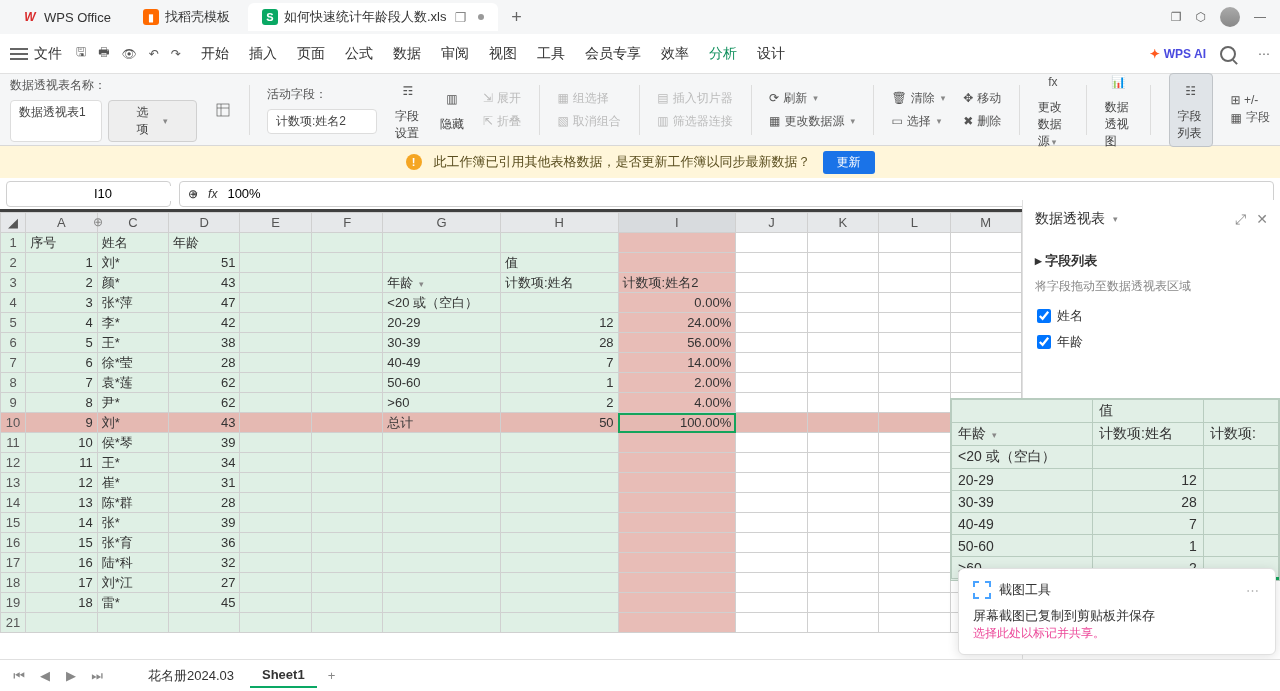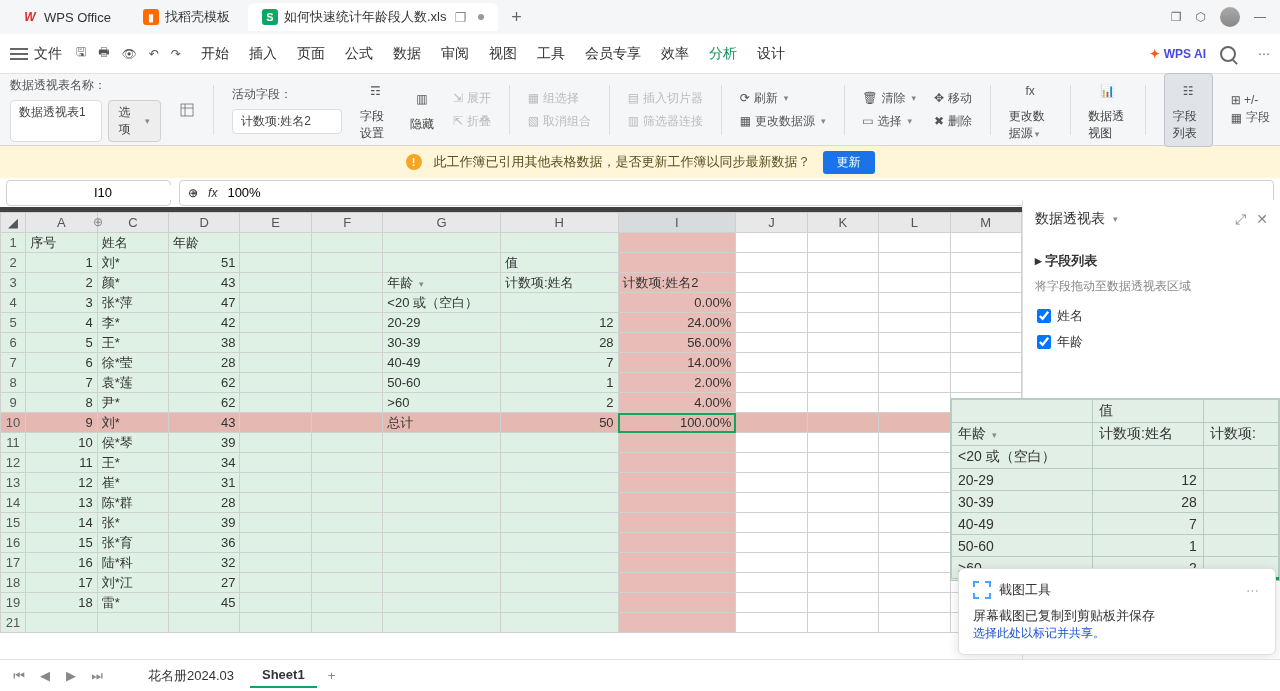--- a/index.html
+++ b/index.html
@@ -36,30 +36,30 @@
 
 .ribbon { height:72px; background:#f5f6f7; border-bottom:1px solid #d8d8d8; display:flex; align-items:center; padding:0 10px; gap:18px; font-size:12px; color:#444; }
 .rb-group { display:flex; flex-direction:column; gap:6px; }
 .rb-label { color:#555; }
 .rb-col { display:flex; flex-direction:column; align-items:center; gap:4px; }
 .rb-icon { width:26px; height:26px; display:flex; align-items:center; justify-content:center; color:#555; }
 .rb-item { display:flex; align-items:center; gap:4px; color:#555; white-space:nowrap; }
 .rb-item.disabled { color:#bbb; }
 .rb-divider { width:1px; height:50px; background:#ddd; }
 .rb-input { background:#fff; border:1px solid #ddd; border-radius:4px; padding:3px 8px; width:100px; }
-.rb-tog { background:#eee; border:1px solid #d0d0d0; border-radius:4px; padding:3px 10px; display:flex; align-items:center; gap:4px; }
+.rb-tog { background:#eee; border:1px solid #d0d0d0; border-radius:4px; padding:3px 28px; display:flex; align-items:center; gap:4px; }
 .rb-tog.active { background:#e0e4e8; border-color:#c0c4c8; }
 
 
 .notice { height:32px; background:#fff6da; display:flex; align-items:center; justify-content:center; gap:12px; font-size:13px; color:#5a4e1f; }
 .warn-ico { width:16px; height:16px; background:#f5a623; border-radius:50%; color:#fff; display:flex; align-items:center; justify-content:center; font-size:11px; font-weight:bold; }
 .update-btn { background:#1a73e8; color:#fff; padding:3px 14px; border-radius:3px; font-size:12px; }
 
 
-.formula-row { height:34px; display:flex; align-items:center; gap:8px; padding:12px 6px; border-bottom:5px solid #404040; }
+.formula-row { height:34px; display:flex; align-items:center; gap:8px; padding:12px 6px; border-bottom:3px solid #404040; }
 .name-box { width:165px; height:26px; border:1px solid #d0d0d0; border-radius:4px; display:flex; align-items:center; padding:0 8px; }
 .name-box input { border:none; outline:none; flex:1; text-align:center; font-size:13px; }
 .fx-box { flex:1; height:26px; border:1px solid #d0d0d0; border-radius:4px; display:flex; align-items:center; padding:0 8px; gap:10px; }
 .fx-box input { border:none; outline:none; flex:1; font-size:13px; }
 
 
 .grid-wrap { position:absolute; top:212px; left:0; right:258px; bottom:32px; overflow:hidden; }
 table.grid { border-collapse:collapse; width:100%; table-layout:fixed; }
 .grid th, .grid td { border:1px solid #d0d0d0; height:20px; font-size:13px; padding:0 4px; white-space:nowrap; overflow:hidden; }
 .grid thead th { background:#e6e8ea; color:#555; font-weight:normal; text-align:center; height:20px; }
@@ -87,21 +87,21 @@
 .mini-pivot table { border-collapse:collapse; width:100%; }
 .mini-pivot td { border:1px solid #b8ccbf; padding:2px 6px; height:22px; }
 .mini-pivot .num { text-align:right; }
 .mini-pivot .bottom-line { border-bottom:3px solid #14a45c; }
 
 
 .toast { position:absolute; right:4px; bottom:36px; width:318px; background:#fff; border:1px solid #e0e0e0; border-radius:6px; box-shadow:0 2px 12px rgba(0,0,0,.12); padding:12px 14px; font-size:13px; }
 .toast-head { display:flex; align-items:center; gap:8px; margin-bottom:8px; }
 .toast-ico { width:18px; height:18px; border:2px dashed #4aa3ff; }
 .toast-more { margin-left:auto; color:#aaa; letter-spacing:2px; }
-.toast-sub { color:#1d4ed8; font-size:12px; }
+.toast-sub { color:#ec4899; font-size:12px; }
 
 
 .footer { position:absolute; bottom:0; left:0; right:0; height:32px; border-top:1px solid #e0e0e0; display:flex; align-items:center; gap:4px; padding:0 8px; background:#fff; font-size:13px; }
 .footer .nav-btn { width:22px; height:22px; display:flex; align-items:center; justify-content:center; color:#888; }
 .footer .sheet-tab { padding:4px 12px; }
 .footer .sheet-tab.active { font-weight:bold; border-bottom:2px solid #0aa864; }
 
 
 .sv { width:16px; height:16px; }
 .dd { font-size:9px; color:#888; margin-left:2px; }

